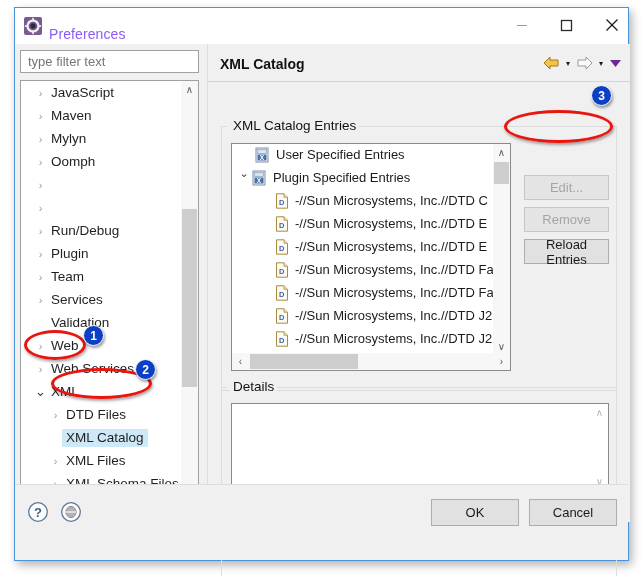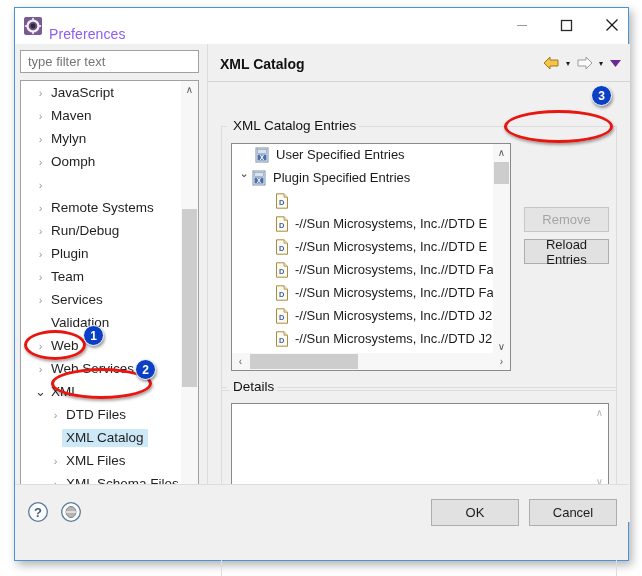--- a/index.html
+++ b/index.html
@@ -411,21 +411,20 @@
             </div>
             <div class="tnode lvl1">
               <span class="arr">›</span>
               <span class="lbl">Oomph</span>
             </div>
             <div class="tnode lvl1">
               <span class="arr">›</span>
             </div>
             <div class="tnode lvl1">
               <span class="arr">›</span>
-              <span class="lbl">Remote Systems</span>
             </div>
             <div class="tnode lvl1">
               <span class="arr">›</span>
               <span class="lbl">Run/Debug</span>
             </div>
             <div class="tnode lvl1">
               <span class="arr">›</span>
               <span class="lbl">Plugin</span>
             </div>
             <div class="tnode lvl1">
@@ -536,20 +535,21 @@
                     <text x="8" y="12.6" font-family="Liberation Sans, sans-serif" font-size="6.5" font-weight="bold" fill="#ffffff" text-anchor="middle">X</text>
                   </svg></span>
                 <span class="ctext">Plugin Specified Entries</span>
               </div>
               <div class="crow r2">
                 <span class="icon-dtd"><svg width="14" height="16" viewBox="0 0 14 16">
                     <path d="M1.5 0.8 H9 L12.5 4.2 V15.2 H1.5 Z" fill="#fdfaf2" stroke="#a98b3e" stroke-width="1"></path>
                     <path d="M9 0.8 V4.2 H12.5" fill="#efe4c6" stroke="#a98b3e" stroke-width="0.8"></path>
                     <text x="6.6" y="12.3" font-family="Liberation Sans, sans-serif" font-size="7.5" font-weight="bold" fill="#3a63a8" text-anchor="middle">D</text>
                   </svg></span>
+                <span class="ctext">-//Sun Microsystems, Inc.//DTD C</span>
               </div>
               <div class="crow r2">
                 <span class="icon-dtd"><svg width="14" height="16" viewBox="0 0 14 16">
                     <path d="M1.5 0.8 H9 L12.5 4.2 V15.2 H1.5 Z" fill="#fdfaf2" stroke="#a98b3e" stroke-width="1"></path>
                     <path d="M9 0.8 V4.2 H12.5" fill="#efe4c6" stroke="#a98b3e" stroke-width="0.8"></path>
                     <text x="6.6" y="12.3" font-family="Liberation Sans, sans-serif" font-size="7.5" font-weight="bold" fill="#3a63a8" text-anchor="middle">D</text>
                   </svg></span>
                 <span class="ctext">-//Sun Microsystems, Inc.//DTD E</span>
               </div>
               <div class="crow r2">
@@ -601,20 +601,21 @@
             <div class="sb-dn">∨</div>
           </div>
 
           <div id="cat-hsb">
             <div class="sb-l">‹</div>
             <div id="cat-hthumb"></div>
             <div class="sb-r">›</div>
           </div>
         </div>
 
+        <button class="sbtn dis" id="btn-edit">Edit...</button>
         <button class="sbtn dis" id="btn-remove">Remove</button>
         <button class="sbtn" id="btn-reload">Reload Entries</button>
       </div>
 
       <div id="grp-details">
         <div class="grp-line"></div>
         <div class="grp-top-l"></div>
         <div class="grp-top-r" style="width:340px;"></div>
         <div class="grp-label">Details</div>
 

